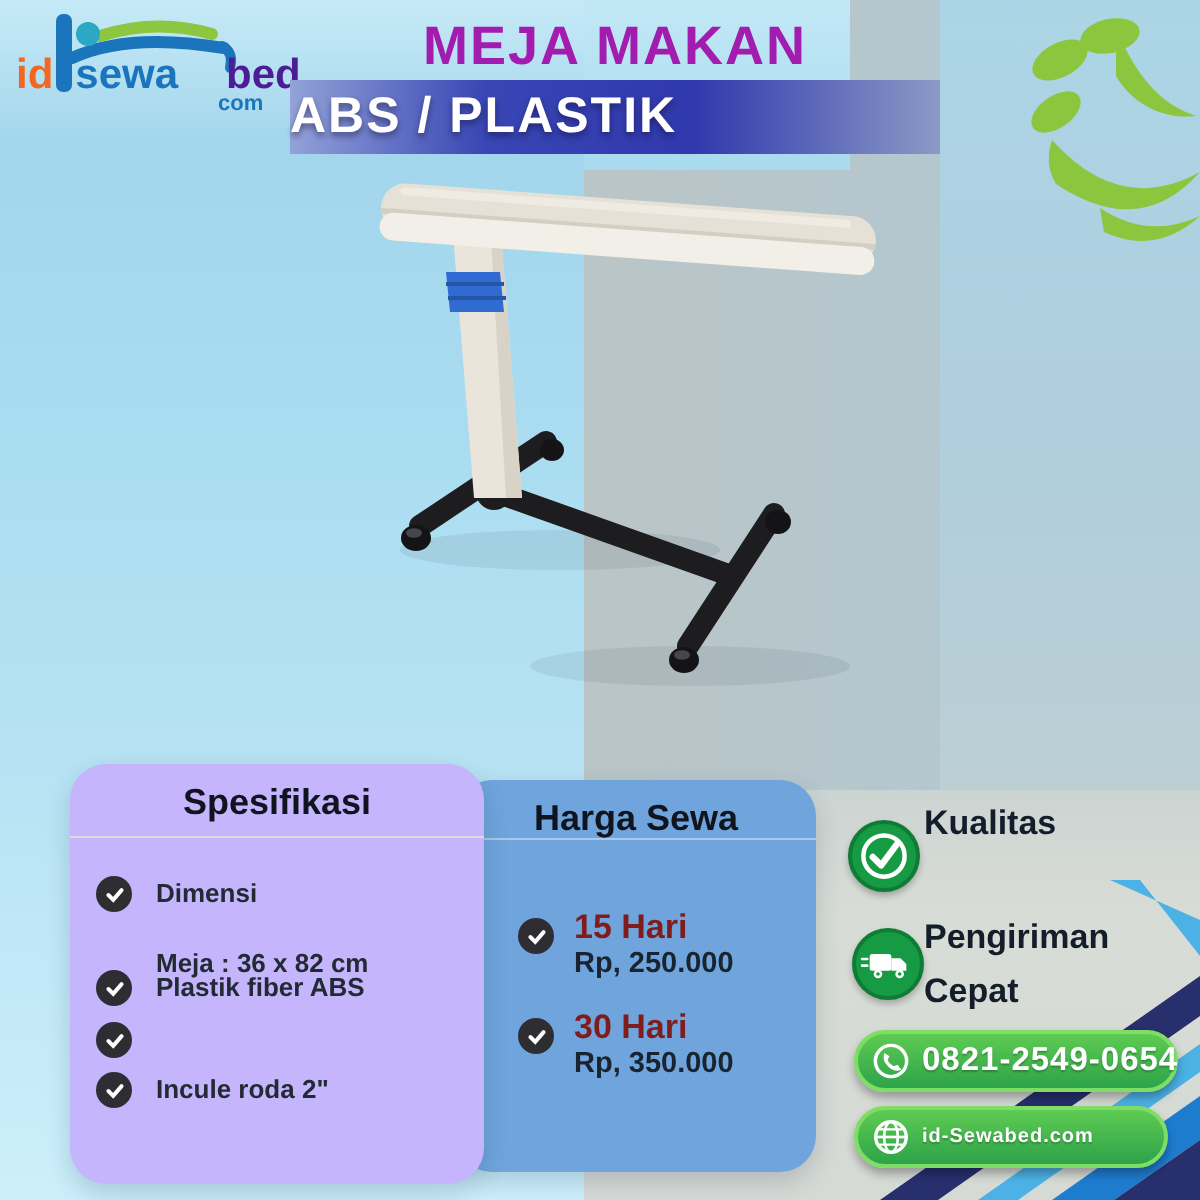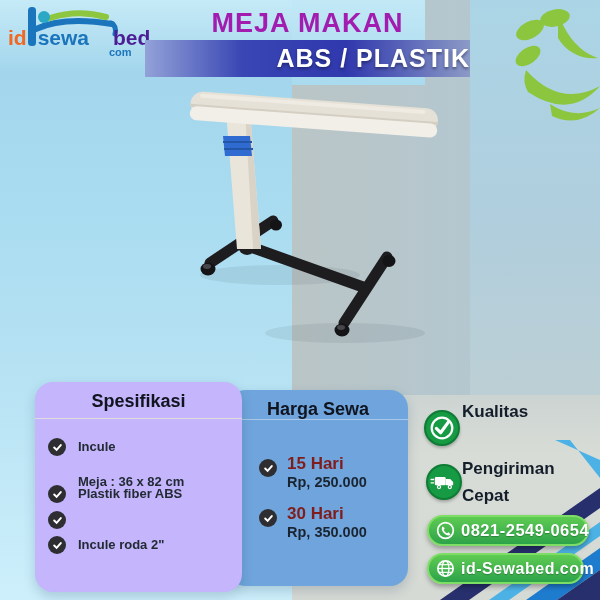--- a/index.html
+++ b/index.html
@@ -23,21 +23,21 @@
   .logo-wrap{left:8px;top:2px;width:150px;height:62px;}
   .logo-text{position:absolute;left:0;top:24px;font-size:21px;font-weight:bold;letter-spacing:0;}
   .logo-id{color:#f26822;}
   .logo-sewa{color:#1b75bc;margin-left:11px;}
   .logo-bed{color:#4c1d95;margin-left:24px;}
   .logo-com{position:absolute;left:101px;top:44px;font-size:11px;font-weight:bold;color:#1b75bc;}
   .main-title{left:145px;top:7px;width:325px;height:32px;text-align:center;
     font-size:27px;font-weight:bold;color:#a21caf;letter-spacing:1px;line-height:32px;}
   .subtitle-band{left:145px;top:40px;width:325px;height:37px;
     background:linear-gradient(90deg,#93a2d8 0%,#3946b4 30%,#3038ad 62%,#8b9ac6 100%);
-    text-align:right;line-height:37px;}
+    text-align:left;line-height:37px;}
   .subtitle-band span{font-size:25px;font-weight:bold;color:#ffffff;letter-spacing:1px;
     text-shadow:0 2px 3px rgba(10,10,40,.45);}
 
   
   .card{border-radius:18px;box-shadow:0 5px 12px rgba(30,60,90,.20);}
   .spec-card{left:35px;top:382px;width:207px;height:210px;background:#c4b5fd;z-index:6;}
   .price-card{left:228px;top:390px;width:180px;height:196px;background:#6fa5dc;z-index:5;}
   .card-title{position:absolute;left:0;top:9px;width:100%;text-align:center;
     font-size:18px;font-weight:bold;color:#10141f;}
   .card-divider{position:absolute;left:0;width:100%;height:1px;}
@@ -58,21 +58,21 @@
     display:flex;align-items:center;justify-content:center;box-shadow:0 2px 3px rgba(0,0,0,.25);}
 
   
   .pill{position:absolute;height:31px;border-radius:17px;box-sizing:border-box;
     background:linear-gradient(180deg,#5ecb52 0%,#2da34a 100%);
     border:2px solid #7edd65;box-shadow:0 3px 5px rgba(0,0,0,.3);
     display:flex;align-items:center;padding:0 10px 0 6px;z-index:8;cursor:pointer;}
   .pill .pill-icon{width:21px;height:21px;margin-right:5px;flex:0 0 auto;}
   .pill .pill-label{font-size:16.5px;font-weight:bold;color:#ffffff;letter-spacing:.5px;white-space:nowrap;
     text-shadow:0 1px 1px rgba(0,0,0,.25);}
-  .pill-web .pill-label{font-size:16px;}
+  .pill-web .pill-label{font-size:10px;}
 
   .stripes{left:400px;top:420px;width:200px;height:180px;z-index:1;}
   .leaf{left:498px;top:8px;width:102px;height:115px;z-index:2;}
   .product{left:130px;top:85px;width:340px;height:295px;z-index:3;}
 </style>
 </head>
 <body>
 
 <div class="poster">
 
@@ -159,21 +159,21 @@
 
   <div class="abs card spec-card">
     <div class="card-title">Spesifikasi</div>
     <div class="card-divider"></div>
 
     <span class="bullet" style="left:13px;top:56px;">
       <svg viewBox="0 0 10 10">
           <path d="M2,5 L4.2,7.2 L8,2.8" stroke="#fff" stroke-width="1.8" fill="none" stroke-linecap="round"></path>
         </svg>
     </span>
-    <div class="spec-line" style="left:43px;top:57px;">Incule</div>
+    <div class="spec-line" style="left:43px;top:57px;">Dimensi</div>
     <div class="spec-line" style="left:43px;top:92px;">Meja : 36 x 82 cm</div>
 
     <span class="bullet" style="left:13px;top:103px;">
       <svg viewBox="0 0 10 10">
           <path d="M2,5 L4.2,7.2 L8,2.8" stroke="#fff" stroke-width="1.8" fill="none" stroke-linecap="round"></path>
         </svg>
     </span>
     <div class="spec-line" style="left:43px;top:104px;">Plastik fiber ABS</div>
 
     <span class="bullet" style="left:13px;top:129px;">

